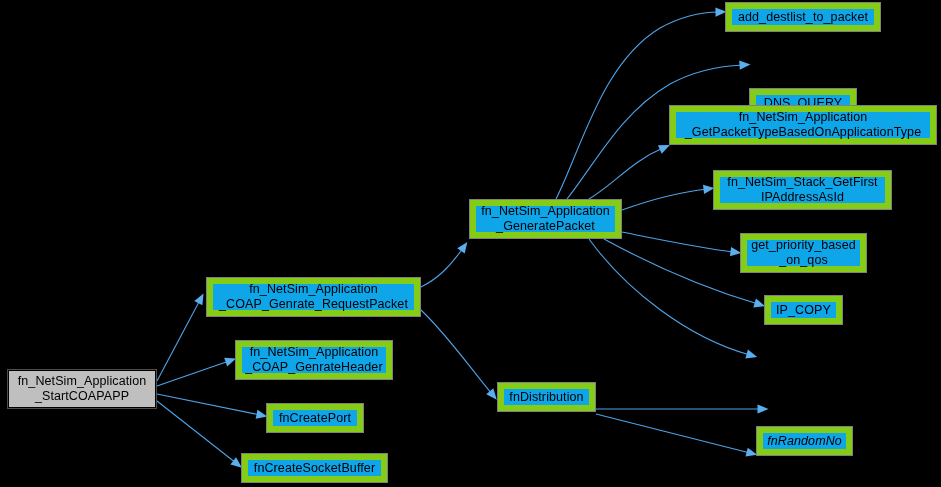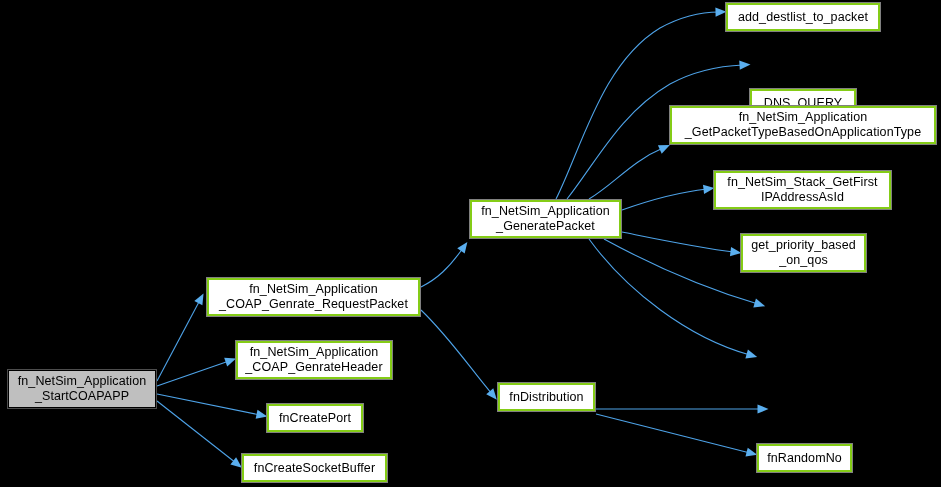--- a/index.html
+++ b/index.html
@@ -19,22 +19,22 @@
   #graph-svg {
     position: absolute;
     left: 0;
     top: 0;
     width: 941px;
     height: 487px;
   }
   .gnode {
     position: absolute;
     box-sizing: border-box;
-    background: #ffffff;
-    border: 2px solid #84cc16;
+    background: #0ea5e9;
+    border: 6px solid #84cc16;
     outline: 1px solid #808080;
     display: flex;
     align-items: center;
     justify-content: center;
     text-align: center;
     color: #000000;
     font-size: 12.5px;
     line-height: 15px;
     letter-spacing: 0.1px;
     white-space: pre;
@@ -136,14 +136,15 @@
 _GeneratePacket</span></div>
     <div class="gnode" style="left: 498px; top: 383px; width: 97px; height: 28px;"><span class="lbl">fnDistribution</span></div>
     <div class="gnode" style="left: 726px; top: 3px; width: 154px; height: 28px;"><span class="lbl">add_destlist_to_packet</span></div>
     <div class="gnode" style="left: 750px; top: 53px; width: 106px; height: 28px; margin-top: 36px;"><span class="lbl">DNS_QUERY</span></div>
     <div class="gnode" style="left: 670px; top: 106px; width: 266px; height: 38px;"><span class="lbl">fn_NetSim_Application
 _GetPacketTypeBasedOnApplicationType</span></div>
     <div class="gnode" style="left: 714px; top: 171px; width: 177px; height: 38px;"><span class="lbl">fn_NetSim_Stack_GetFirst
 IPAddressAsId</span></div>
     <div class="gnode" style="left: 741px; top: 234px; width: 125px; height: 38px; text-align: center;"><span class="lbl">get_priority_based
 _on_qos</span></div>
-    <div class="gnode" style="left: 757px; top: 444px; width: 95px; height: 28px;"><span class="lbl">fnRandomNo</span></div>
+    <div class="gnode" style="left: 765px; top: 296px; width: 77px; height: 28px;"><span class="lbl">IP_COPY</span></div>
+    <div class="gnode" style="left: 757px; top: 427px; width: 95px; height: 28px; font-style: italic;"><span class="lbl">fnRandomNo</span></div>
   </div>
 
 </body></html>

